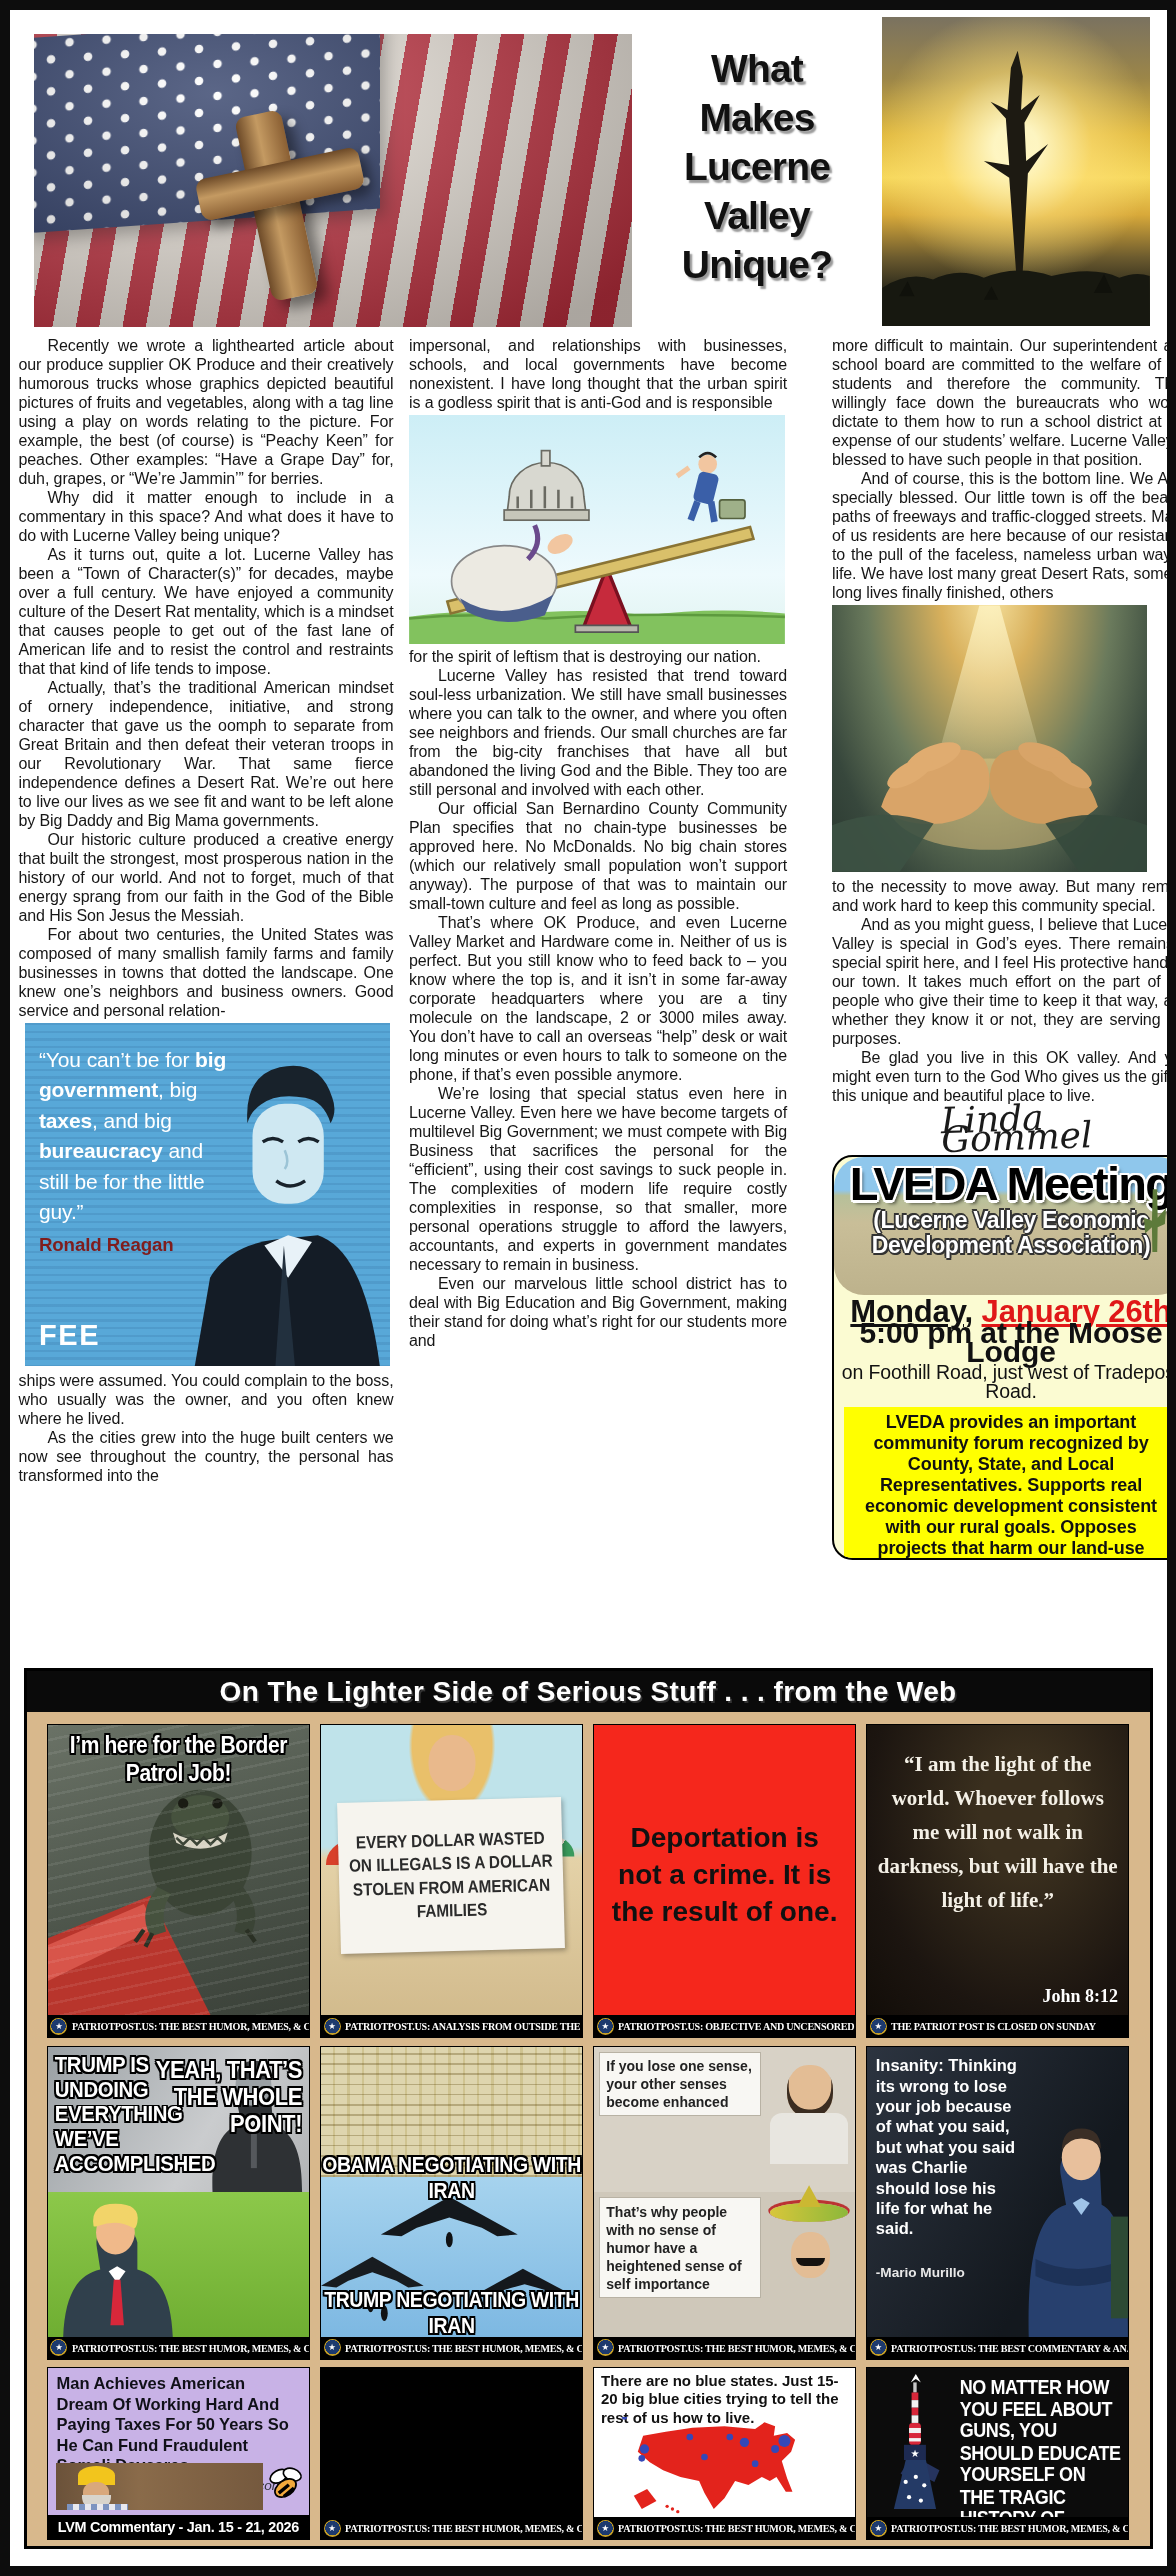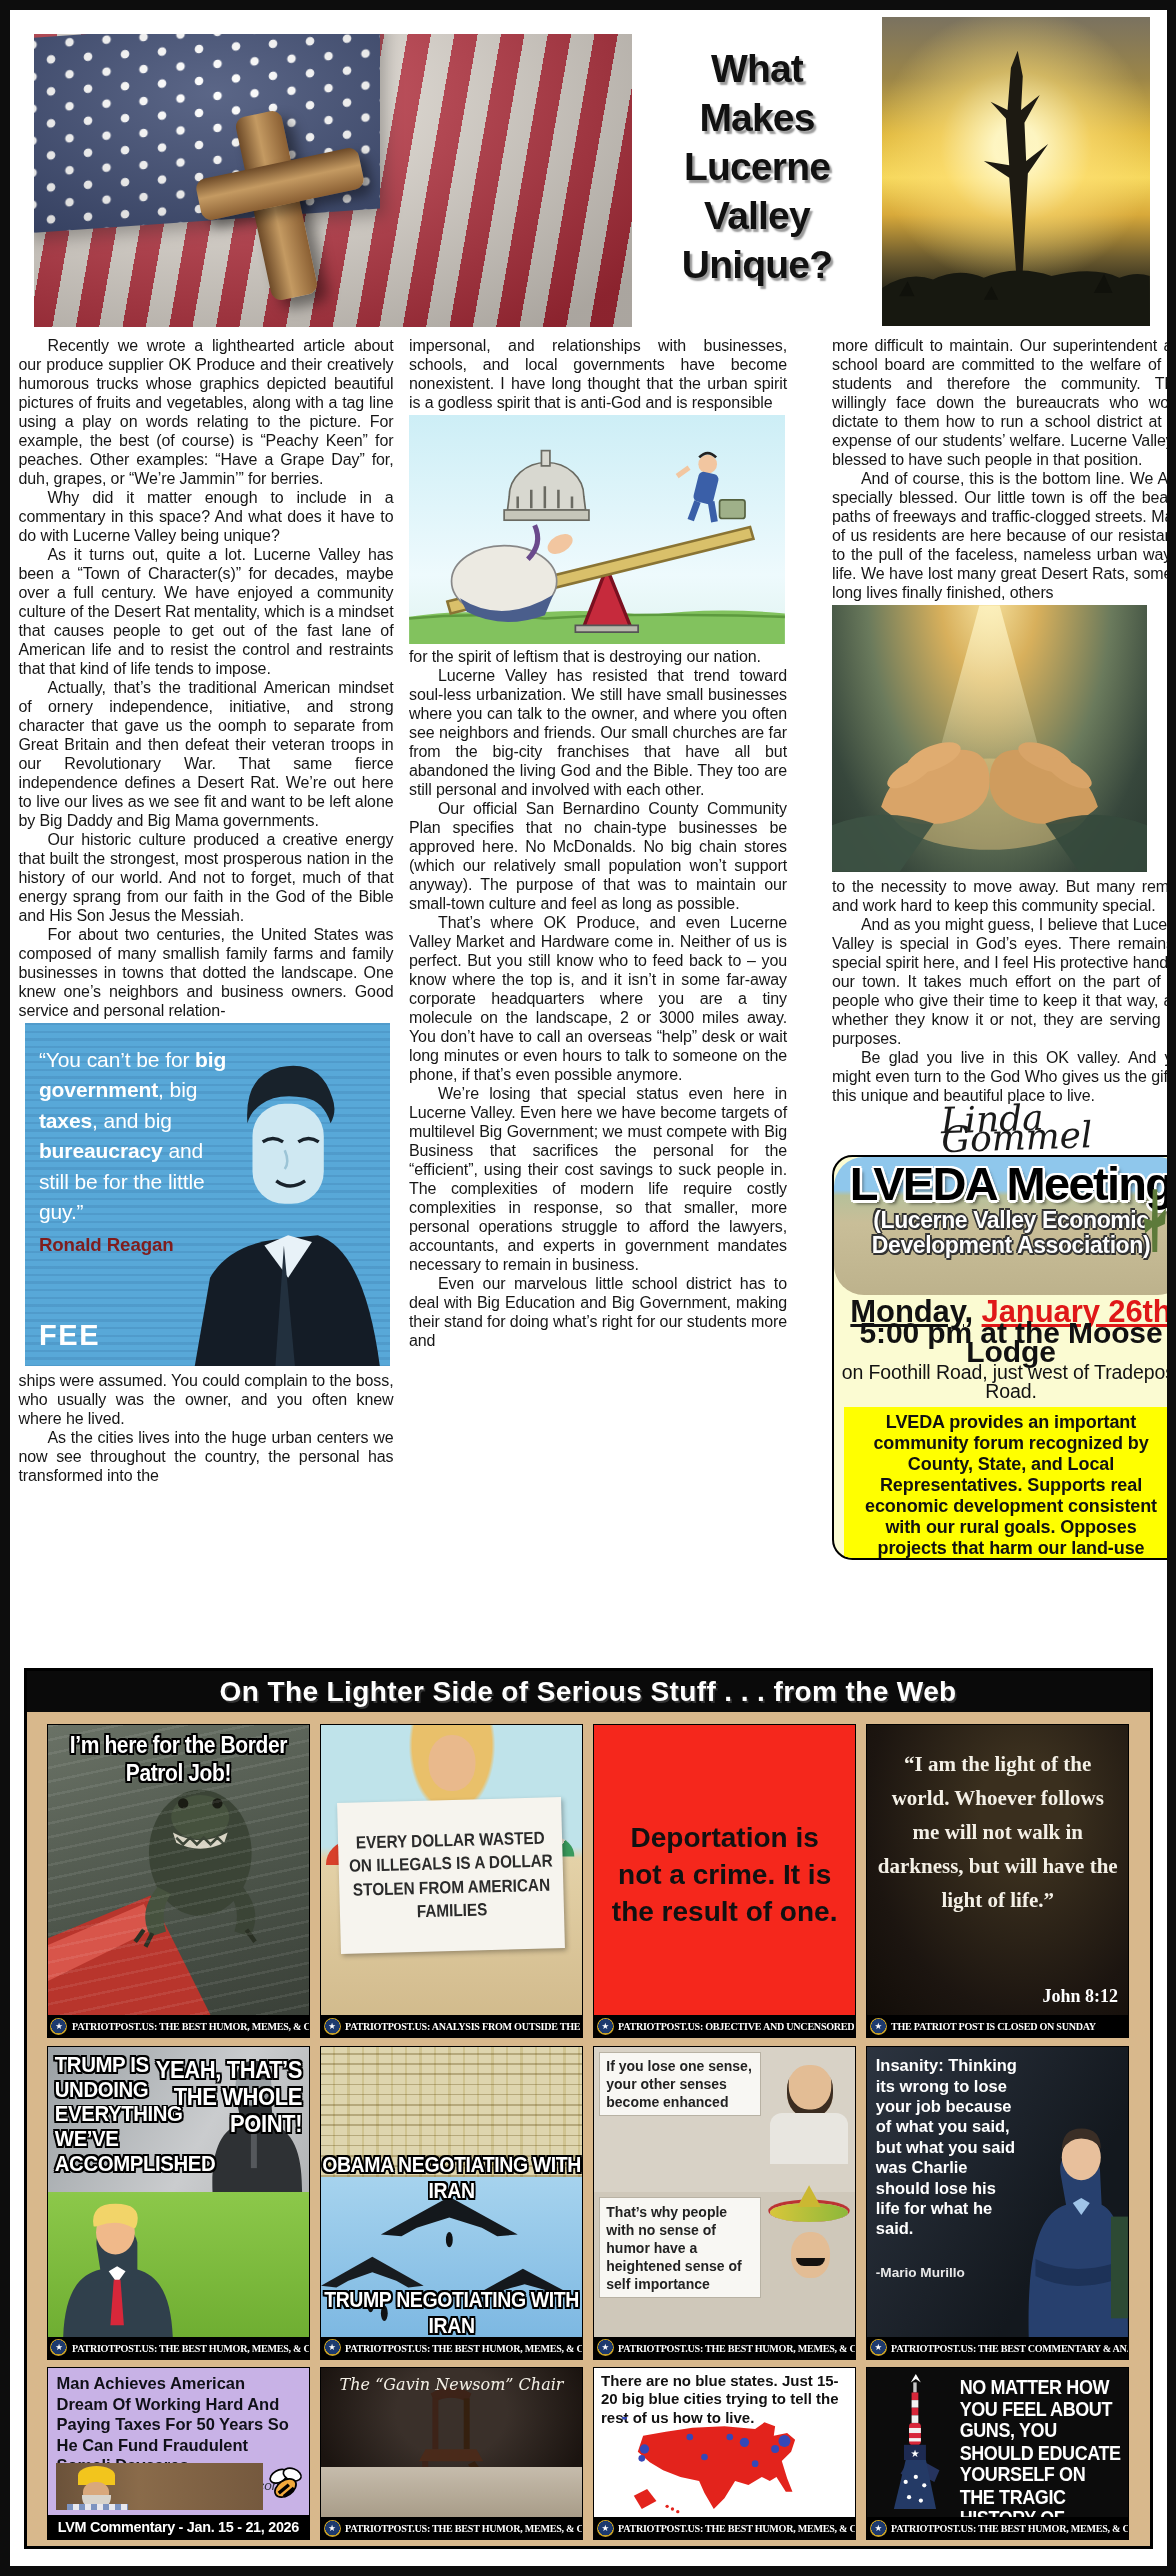--- a/index.html
+++ b/index.html
@@ -191,21 +191,21 @@
         <path d="M280,140 q12,-8 24,0 M322,140 q12,-8 24,0" stroke="#18222b" stroke-width="4" fill="none"></path>
         <path d="M296,186 q16,12 34,0" stroke="#18222b" stroke-width="4" fill="none"></path>
         <path d="M306,150 q6,14 0,22" stroke="#9cc4d6" stroke-width="3" fill="none"></path>
       </svg>
       <div class="reagan-quote" data-name="reagan-quote-text"><span data-name="quote-part">“You can’t be for </span><span class="b" data-name="quote-bold">big government</span><span data-name="quote-part">, big </span><span class="b" data-name="quote-bold">taxes</span><span data-name="quote-part">, and big </span><span class="b" data-name="quote-bold">bureaucracy</span><span data-name="quote-part"> and still be for the little guy.”</span></div>
       <div class="reagan-attr" data-name="quote-attribution">Ronald Reagan</div>
       <div class="reagan-fee" data-name="fee-logo">FEE</div>
     </div>
 
     <p class="cont" data-name="paragraph">ships were assumed. You could complain to the boss, who usually was the owner, and you often knew where he lived.</p>
-    <p data-name="paragraph">As the cities lives into the huge urban centers we now see throughout the country, the personal has transformed into the</p>
+    <p data-name="paragraph">As the cities grew into the huge built centers we now see throughout the country, the personal has transformed into the</p>
   </div>
 
   <div class="col col2" data-name="article-column-2">
     <p class="cont" data-name="paragraph">impersonal, and relationships with businesses, schools, and local governments have become nonexistent. I have long thought that the urban spirit is a godless spirit that is anti-God and is responsible</p>
 
     <div class="cartoon-img" data-name="big-government-seesaw-cartoon">
       <svg width="376" height="229" viewBox="0 0 443 270">
         <path d="M0,238 Q60,228 120,236 Q200,226 280,236 Q360,226 443,234 L443,270 L0,270 Z" fill="#82c25e"></path>
         <path d="M0,240 Q80,232 160,240 Q260,232 443,238" stroke="#5d9a3e" stroke-width="3" fill="none"></path>
         <polygon points="205,252 262,252 233,180" fill="#c62a3c" stroke="#7a1020" stroke-width="4"></polygon>
@@ -450,33 +450,20 @@
             <ellipse cx="22" cy="26" rx="14" ry="9" fill="#f2a93c" stroke="#000" stroke-width="2" transform="rotate(-35 22 26)"></ellipse>
             <path d="M14,32 l12,-10 M20,36 l12,-10" stroke="#000" stroke-width="4"></path>
           </svg>
         </div>
         <div class="pfoot" data-name="lvm-commentary-footer">
             <span class="ptxt" data-name="footer-text">LVM Commentary - Jan. 15 - 21, 2026</span>
           </div>
       </div>
 
       <div class="meme m10" data-name="meme-gavin-newsom-chair">
-        <div class="meme-body" data-name="chair-photo">
-          <div class="m10-floor" data-name="floor"></div>
-          <svg width="100%" height="100%" viewBox="0 0 305 176" data-name="three-legged-chair">
-            <path d="M128,30 q24,-14 48,0 l-4,10 q-20,-10 -40,0 Z" fill="#3d2318"></path>
-            <rect x="130" y="36" width="7" height="60" fill="#3d2318"></rect>
-            <rect x="167" y="36" width="7" height="60" fill="#35200f"></rect>
-            <polygon points="122,96 182,96 190,110 114,110" fill="#4a2a1a"></polygon>
-            <rect x="118" y="110" width="7" height="52" fill="#3d2318"></rect>
-            <path d="M180,110 l14,20 l-12,26 l-8,-4 l10,-22 l-12,-16 Z" fill="#35200f"></path>
-            <ellipse cx="170" cy="166" rx="52" ry="7" fill="#6a5c48" opacity=".6"></ellipse>
-          </svg>
-          <div class="m10-cap" data-name="chair-caption">The “Gavin Newsom” Chair</div>
-        </div>
         <div class="pfoot" data-name="patriot-post-footer">
             <span class="plogo" data-name="patriot-post-logo-icon">★</span>
             <span class="ptxt" data-name="footer-text">PATRIOTPOST.US: THE BEST HUMOR, MEMES, &amp; CARTOONS</span>
           </div>
       </div>
 
       <div class="meme m11" data-name="meme-no-blue-states">
         <div class="meme-body" data-name="map-panel">
           <div class="m11-cap" data-name="map-caption">There are no blue states. Just 15-20 big blue cities trying to tell the rest of us how to live.</div>
           <svg width="100%" height="100" viewBox="0 0 300 150" style="position:absolute;left:0;bottom:0" data-name="us-county-map">

